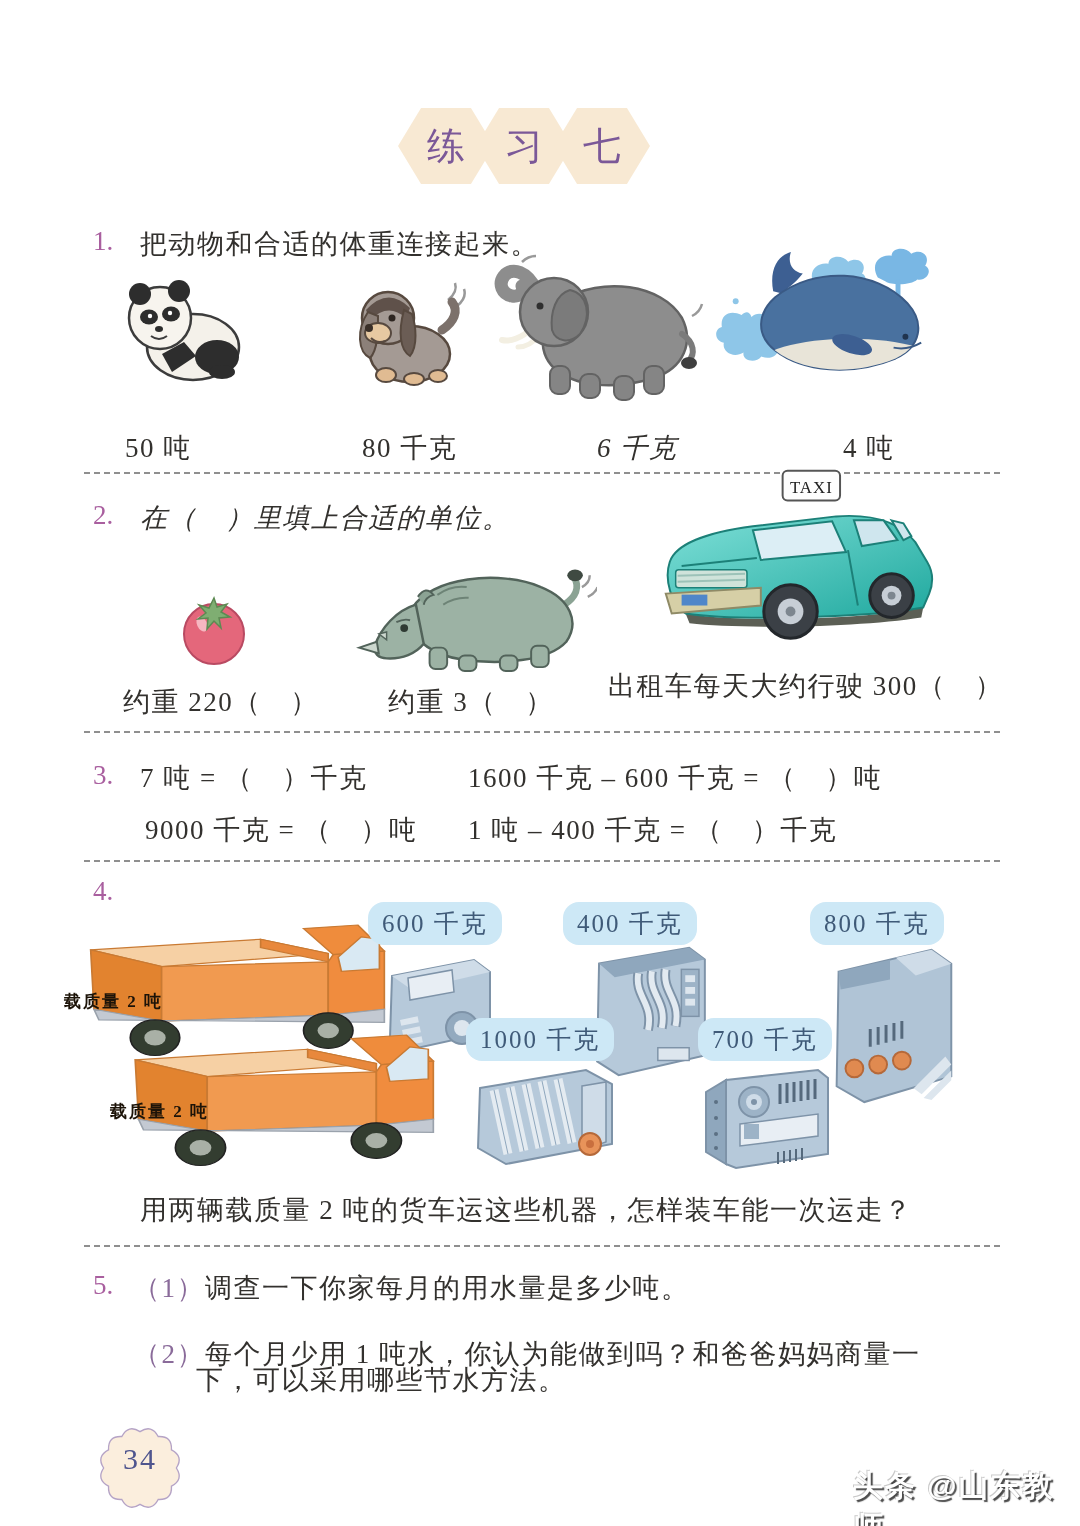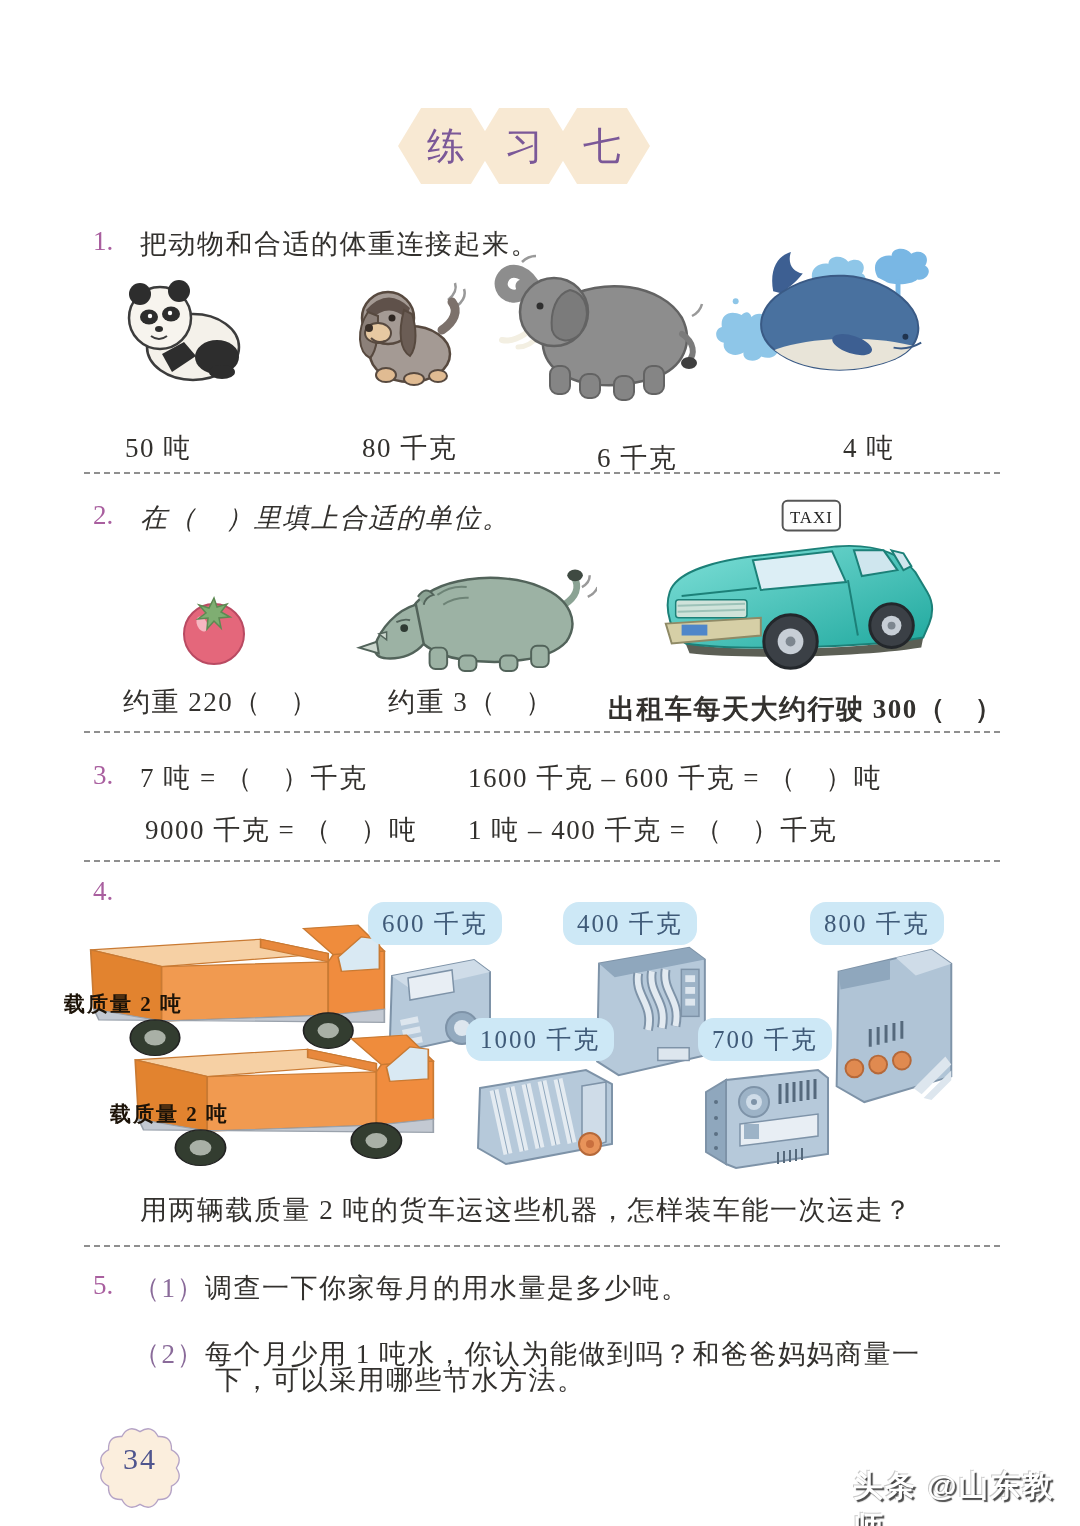--- a/index.html
+++ b/index.html
@@ -9,21 +9,21 @@
   .txt{font-size:27px;letter-spacing:1.5px;white-space:nowrap;}
   .qnum{color:#a95f9f;font-size:27px;}
   .marker{color:#8a6b9a;}
   .dash{position:absolute;left:84px;width:916px;height:0;border-top:2px dashed #8f8f8f;}
   .hex{position:absolute;width:96px;height:76px;background:#f8e9d3;
        clip-path:polygon(24% 0%,76% 0%,100% 50%,76% 100%,24% 100%,0% 50%);
        text-align:center;line-height:76px;font-size:38px;color:#7b5898;letter-spacing:0;}
   .weight{font-size:27px;letter-spacing:1.5px;white-space:nowrap;}
   .bubble{position:absolute;background:#cde8f6;border-radius:16px;padding:5px 14px;
           font-size:25px;color:#3f5a78;letter-spacing:2px;white-space:nowrap;z-index:6;}
-  .trucklabel{position:absolute;font-size:21px;color:#1c1308;letter-spacing:2px;
+  .trucklabel{position:absolute;font-size:17px;color:#1c1308;letter-spacing:2px;
               white-space:nowrap;z-index:4;font-weight:bold;}
   .badge-num{position:absolute;width:100%;text-align:center;top:24px;font-size:30px;
              color:#4f558e;letter-spacing:2px;}
   .watermark{position:absolute;font-family:"Liberation Sans","DejaVu Sans",sans-serif;
              font-weight:bold;font-size:30px;color:#ffffff;letter-spacing:2px;
              text-shadow:2px 2px 1px rgba(45,45,45,0.85),-1px -1px 0 rgba(120,120,120,0.4);}
   svg{display:block;}
 </style>
 </head>
 <body>
@@ -113,21 +113,21 @@
       <path d="M64,52 C104,20 166,24 198,58 C216,78 212,102 186,114 C142,132 92,128 64,106 C44,90 46,68 64,52 Z" fill="#49719f" stroke="#3a5a85" stroke-width="2"></path>
       <ellipse cx="140" cy="122" rx="95" ry="28" fill="#e8e4d8" clip-path="url(#whaleclip)"></ellipse>
       <ellipse cx="142" cy="100" rx="21" ry="9" fill="#3d5f92" transform="rotate(18 142 100)"></ellipse>
       <circle cx="196" cy="92" r="3" fill="#20344f"></circle>
       <path d="M212,98 Q198,106 184,103" stroke="#3a5a85" stroke-width="2" fill="none"></path>
     </svg>
   </div>
 
   <div class="abs weight" style="left:125px;top:430px;">50 吨</div>
   <div class="abs weight" style="left:362px;top:430px;">80 千克</div>
-  <div class="abs weight" style="left:597px;top:440px;">6 千克</div>
+  <div class="abs weight" style="left:597px;top:430px;font-style:italic;">6 千克</div>
   <div class="abs weight" style="left:843px;top:430px;">4 吨</div>
 
   <div class="dash" style="top:472px;"></div>
 
   <div class="abs qnum" style="left:93px;top:500px;">2.</div>
   <div class="abs txt" style="left:140px;top:500px;font-style:italic;">在（　）里填上合适的单位。</div>
 
   <div class="abs" style="left:178px;top:586px;">
     <svg width="72" height="82" viewBox="0 0 72 82">
       <circle cx="36" cy="48" r="30" fill="#e4677b" stroke="#b94a62" stroke-width="2"></circle>
@@ -151,21 +151,21 @@
       <path d="M66,50 q8,-12 16,-2 q-8,2 -10,10" fill="#8ba394" stroke="#52635a" stroke-width="2"></path>
       <path d="M86,48 q14,-10 30,-8" stroke="#6d8376" stroke-width="2" fill="none"></path>
       <path d="M92,58 q12,-8 26,-7" stroke="#6d8376" stroke-width="2" fill="none"></path>
       <rect x="78" y="102" width="18" height="22" rx="6" fill="#9cb2a4" stroke="#52635a" stroke-width="2"></rect>
       <rect x="108" y="110" width="18" height="16" rx="6" fill="#9cb2a4" stroke="#52635a" stroke-width="2"></rect>
       <rect x="150" y="110" width="18" height="16" rx="6" fill="#9cb2a4" stroke="#52635a" stroke-width="2"></rect>
       <rect x="182" y="100" width="18" height="22" rx="6" fill="#9cb2a4" stroke="#52635a" stroke-width="2"></rect>
     </svg>
   </div>
 
-  <div class="abs" style="left:642px;top:496px;">
+  <div class="abs" style="left:642px;top:466px;">
     <svg width="305" height="180" viewBox="0 0 308 180">
       <defs>
         <linearGradient id="gTeal" x1="0" y1="0" x2="1" y2="1">
           <stop offset="0" stop-color="#7fe0d8"></stop>
           <stop offset="1" stop-color="#1fa89e"></stop>
         </linearGradient>
       </defs>
       <rect x="142" y="4" width="58" height="30" rx="5" fill="#fdfdfd" stroke="#555555" stroke-width="2"></rect>
       <text x="171" y="26" text-anchor="middle" font-size="17" fill="#222222" letter-spacing="1">TAXI</text>
       <path d="M44,148 C96,158 230,154 284,142 L282,152 C220,162 100,164 48,158 Z" fill="#5c5f55"></path>
@@ -183,21 +183,21 @@
       <circle cx="150" cy="146" r="13" fill="#c7ced6"></circle>
       <circle cx="150" cy="146" r="5" fill="#7d868f"></circle>
       <circle cx="252" cy="130" r="22" fill="#3b4046" stroke="#23272b" stroke-width="3"></circle>
       <circle cx="252" cy="130" r="10" fill="#c7ced6"></circle>
       <circle cx="252" cy="130" r="4" fill="#7d868f"></circle>
     </svg>
   </div>
 
   <div class="abs txt" style="left:123px;top:684px;text-align:right;">约重 220（　）</div>
   <div class="abs txt" style="left:388px;top:684px;">约重 3（　）</div>
-  <div class="abs txt" style="left:608px;top:691px;font-weight:bold;">出租车每天大约行驶 300（　）</div>
+  <div class="abs txt" style="left:608px;top:668px;">出租车每天大约行驶 300（　）</div>
 
   <div class="dash" style="top:731px;"></div>
 
   <div class="abs qnum" style="left:93px;top:760px;">3.</div>
   <div class="abs txt" style="left:140px;top:760px;">7 吨 = （　）千克</div>
   <div class="abs txt" style="left:468px;top:760px;">1600 千克 – 600 千克 = （　）吨</div>
   <div class="abs txt" style="left:145px;top:812px;">9000 千克 = （　）吨</div>
   <div class="abs txt" style="left:468px;top:812px;">1 吨 – 400 千克 = （　）千克</div>
 
   <div class="dash" style="top:860px;"></div>
@@ -324,21 +324,21 @@
 
   <div class="dash" style="top:1245px;"></div>
 
   <div class="abs qnum" style="left:93px;top:1270px;">5.</div>
   <div class="abs txt" style="left:133px;top:1270px;">
     <span class="marker">（1）</span><span>调查一下你家每月的用水量是多少吨。</span>
   </div>
   <div class="abs txt" style="left:133px;top:1336px;">
     <span class="marker">（2）</span><span>每个月少用 1 吨水，你认为能做到吗？和爸爸妈妈商量一</span>
   </div>
-  <div class="abs txt" style="left:196px;top:1362px;margin-left:19px;">下，可以采用哪些节水方法。</div>
+  <div class="abs txt" style="left:196px;top:1362px;">下，可以采用哪些节水方法。</div>
 
   <div class="abs" style="left:90px;top:1418px;width:100px;height:100px;">
     <svg width="100" height="100" viewBox="0 0 110 110">
       <path d="M95,55 Q103.3,67.9 89.6,75 Q90.4,90.4 75,89.6 Q67.9,103.3 55,95 Q42.1,103.3 35,89.6 Q19.6,90.4 20.4,75 Q6.7,67.9 15,55 Q6.7,42.1 20.4,35 Q19.6,19.6 35,20.4 Q42.1,6.7 55,15 Q67.9,6.7 75,20.4 Q90.4,19.6 89.6,35 Q103.3,42.1 95,55 Z" fill="#fbeedd" stroke="#b5a3c6" stroke-width="1.5"></path>
     </svg>
     <div class="badge-num">34</div>
   </div>
 
   <div class="watermark" style="left:853px;top:1466px;">头条 @山东教师</div>
 

